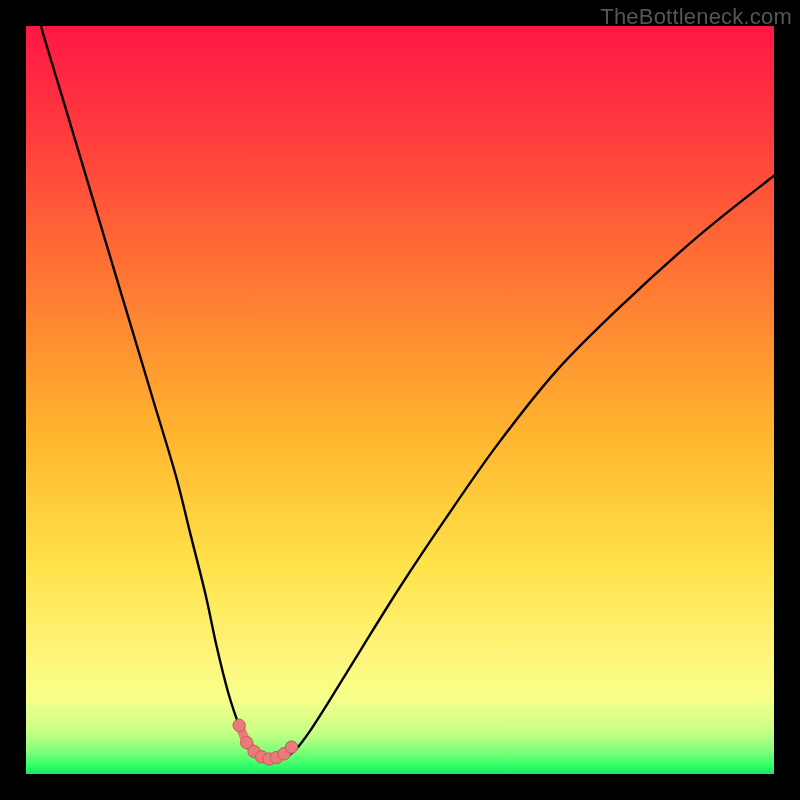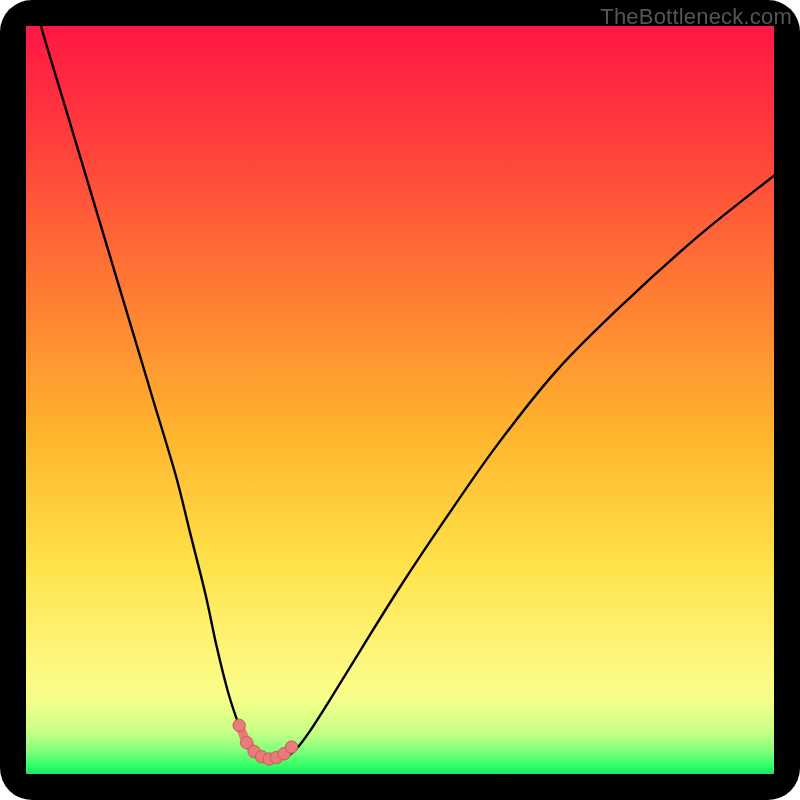--- a/index.html
+++ b/index.html
@@ -8,21 +8,20 @@
     width: 800px;
     height: 800px;
     overflow: hidden;
     font-family: Arial, Helvetica, sans-serif;
   }
   .frame {
     position: relative;
     width: 800px;
     height: 800px;
     background: #000;
-    border-radius: 32px;
   }
   .watermark {
     position: absolute;
     top: 4px;
     right: 8px;
     color: #555;
     font-size: 22px;
     font-weight: 500;
     z-index: 50;
     letter-spacing: 0.2px;

